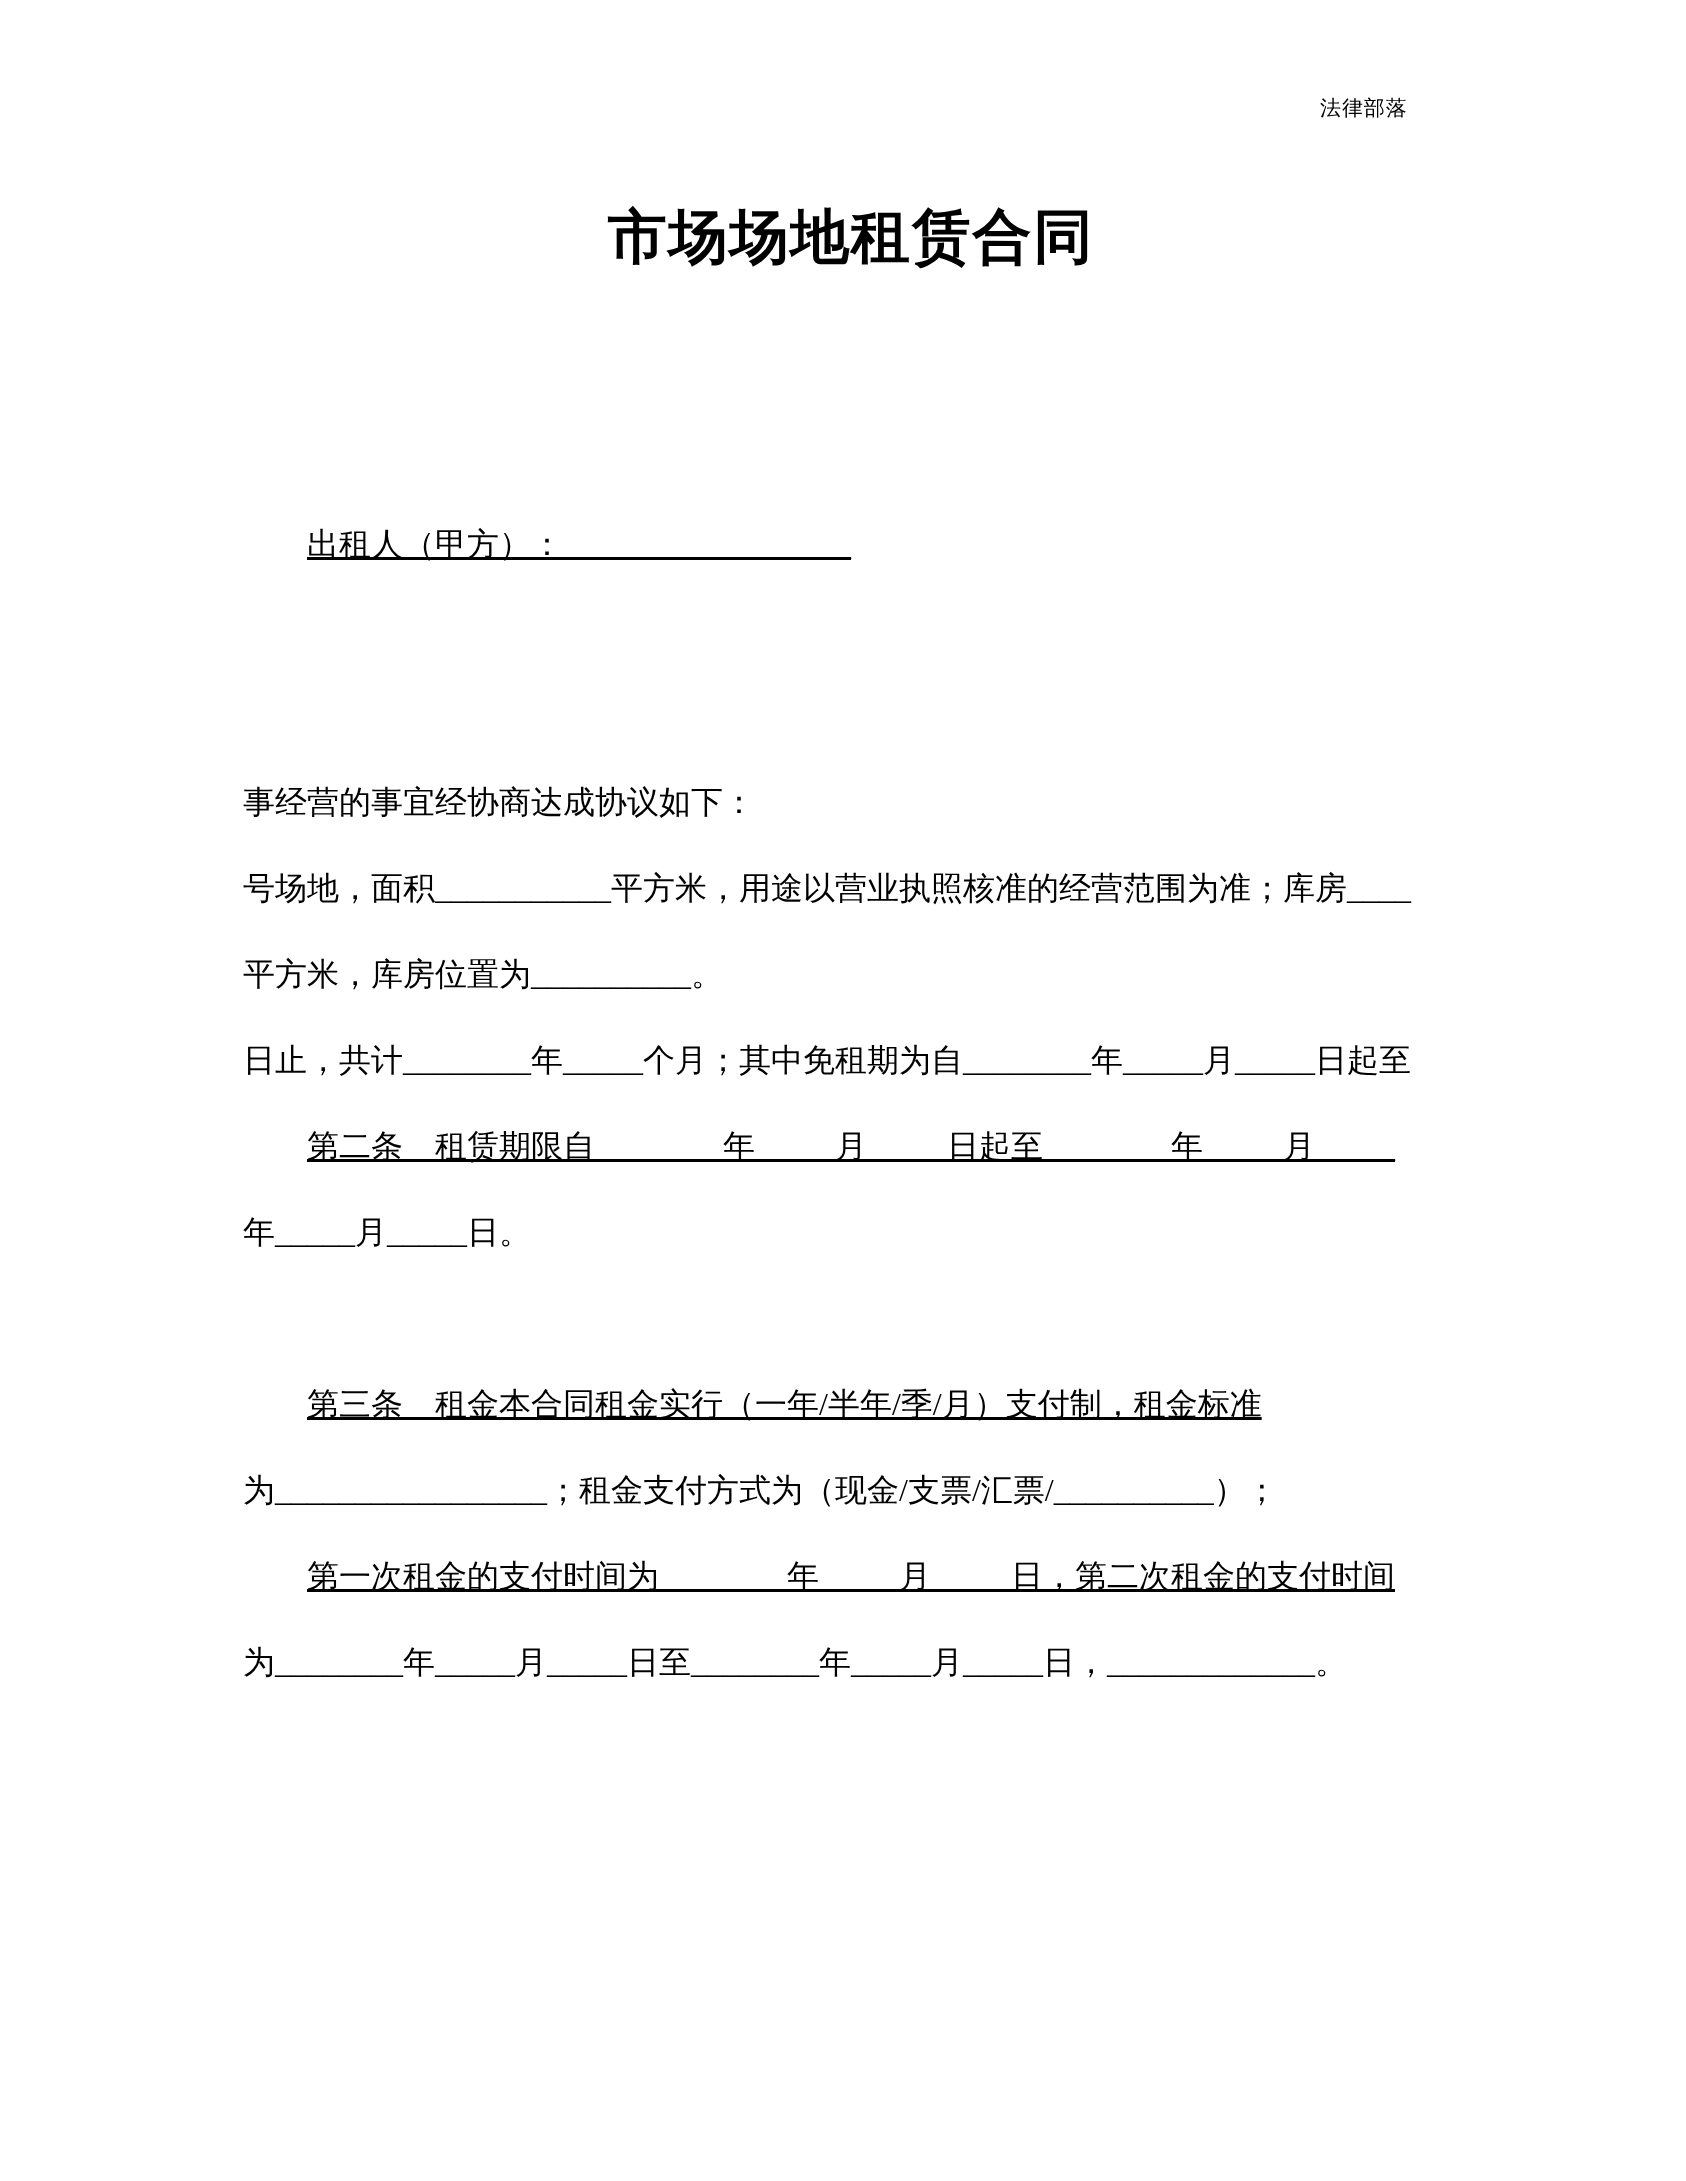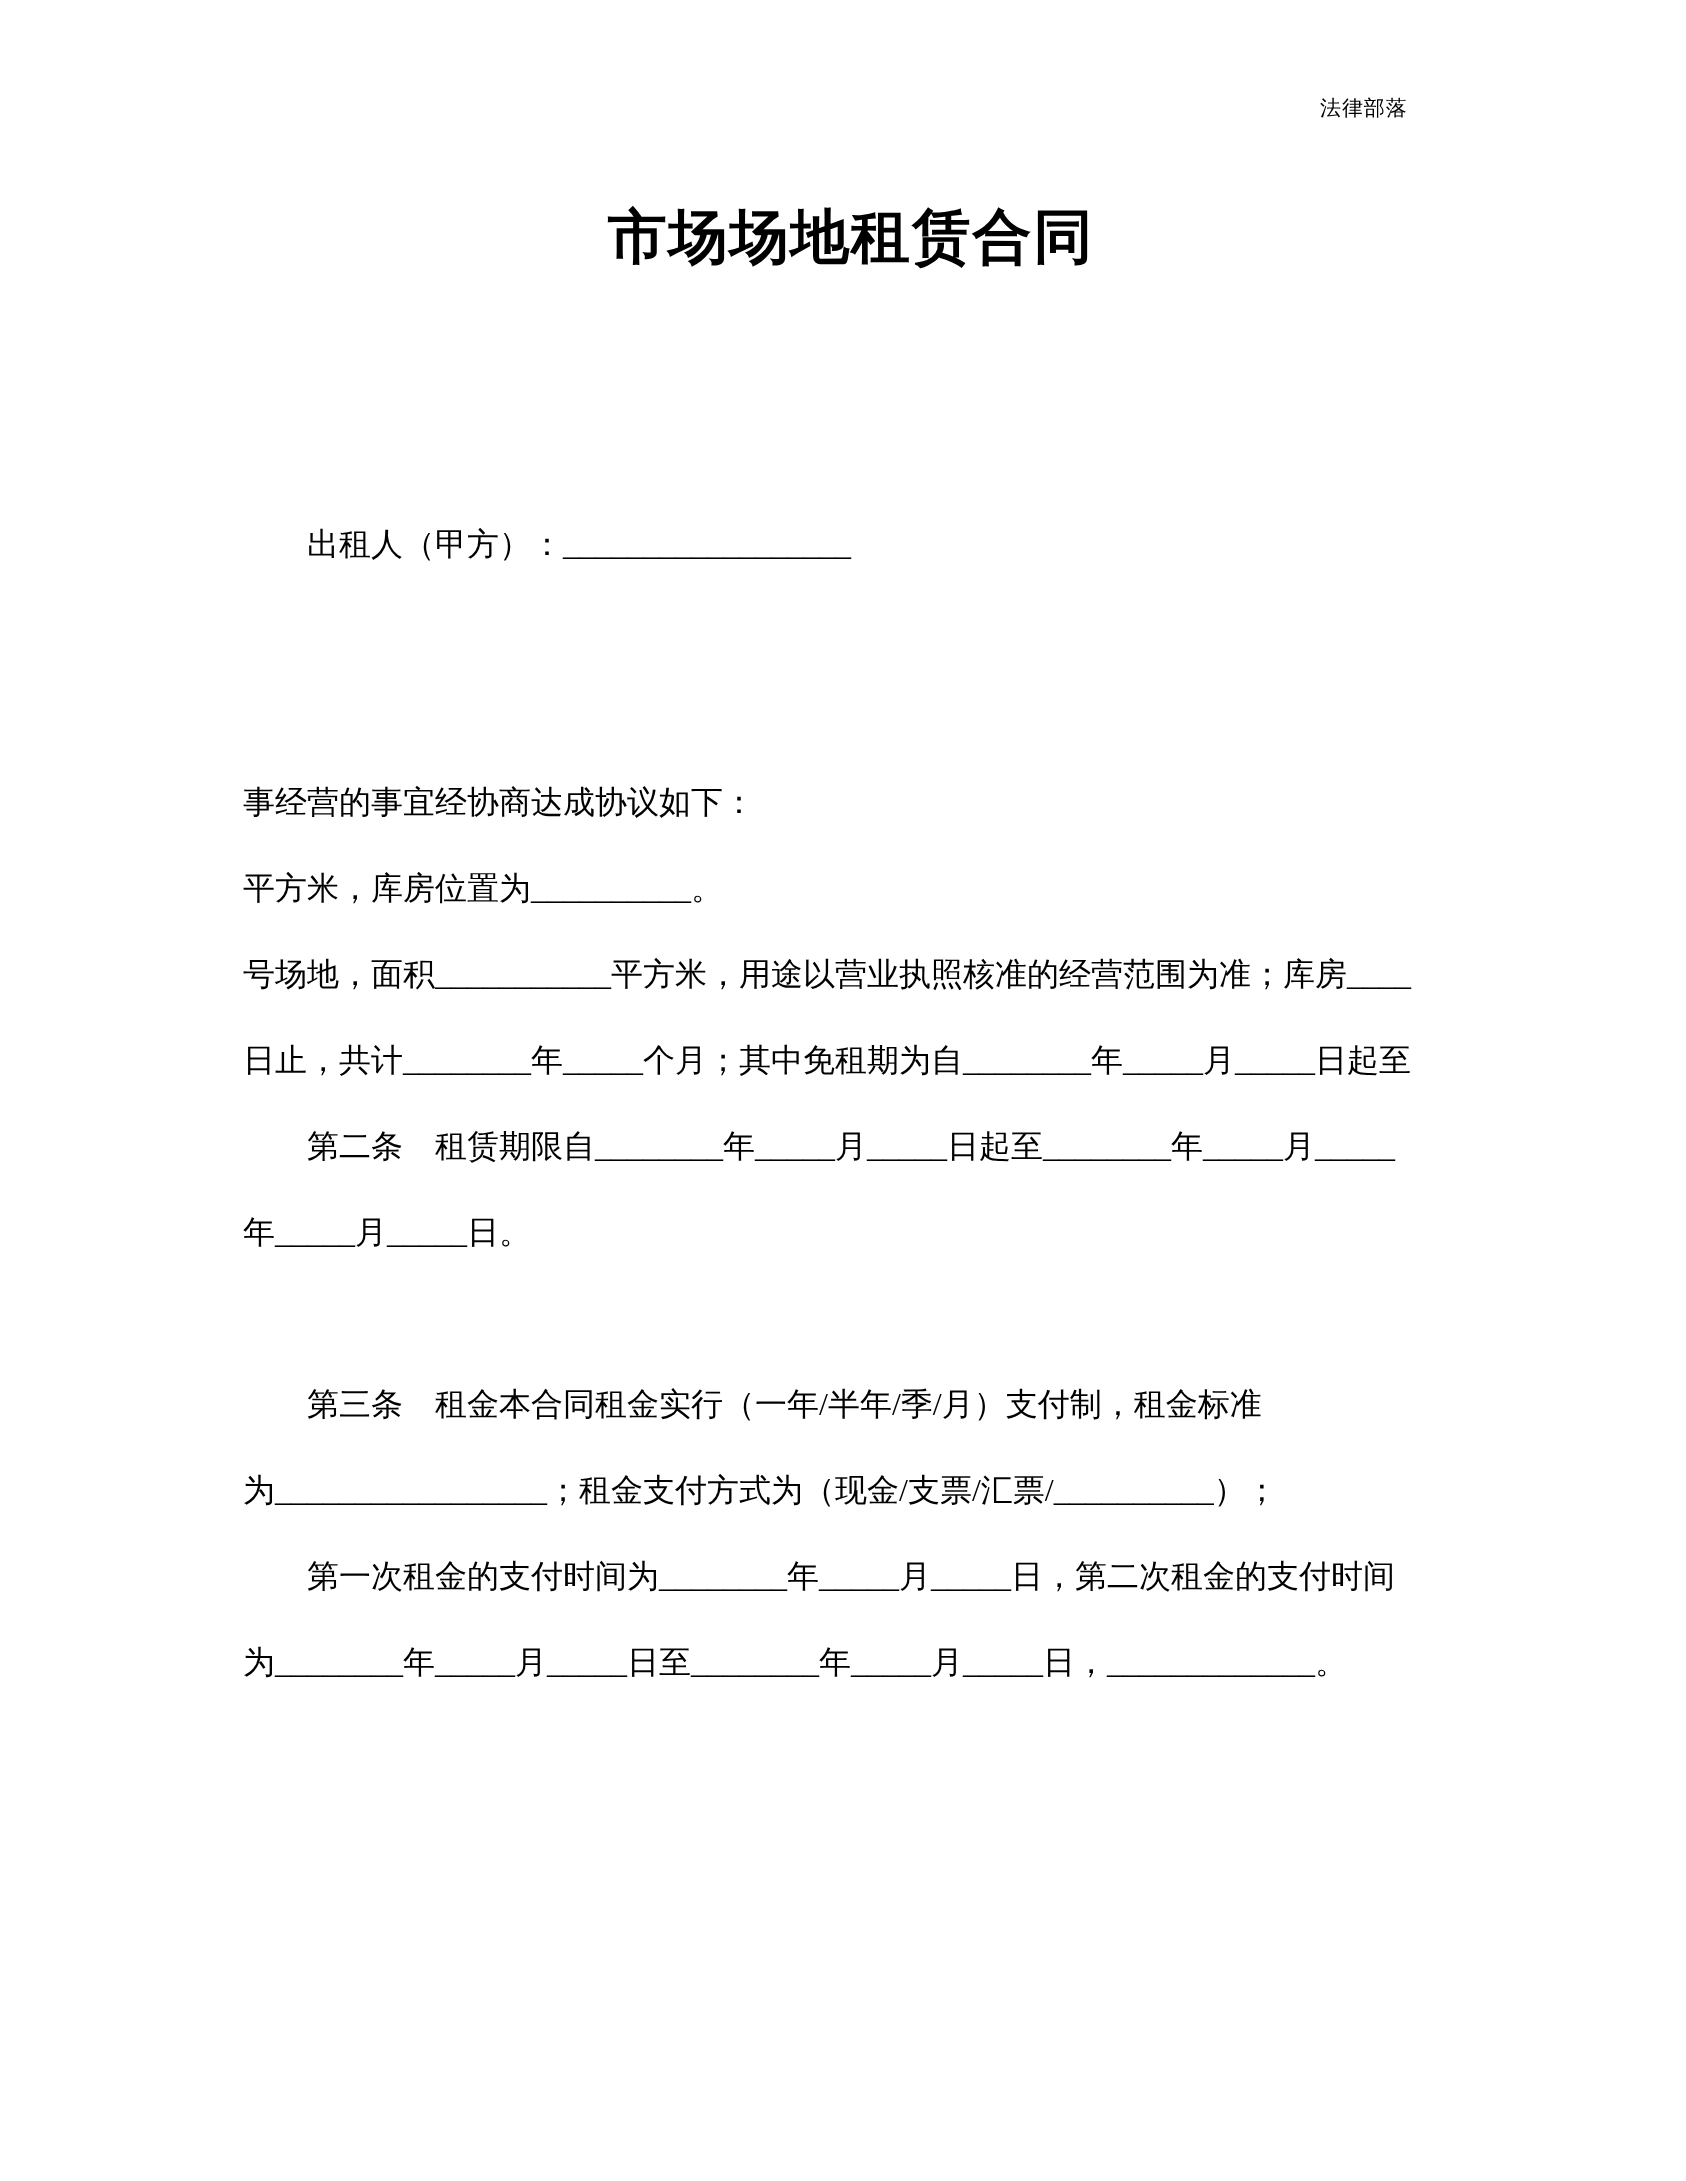--- a/index.html
+++ b/index.html
@@ -42,38 +42,39 @@
     width: 1212px;
     font-size: 32px;
     line-height: 86px;
   }
   .line {
     height: 86px;
     white-space: nowrap;
   }
   .indent {
     padding-left: 64px;
+    text-decoration: underline;
   }
 </style>
 </head>
 <body>
 
 <div>
 
   <div class="watermark">法律部落</div>
 
   <h1 class="doc-title">市场场地租赁合同</h1>
 
   <div class="content">
     <div class="line indent">出租人（甲方）：__________________</div>
     <div class="line"></div>
     <div class="line"></div>
     <div class="line">事经营的事宜经协商达成协议如下：</div>
+    <div class="line">号场地，面积___________平方米，用途以营业执照核准的经营范围为准；库房____</div>
     <div class="line">平方米，库房位置为__________。</div>
-    <div class="line">号场地，面积___________平方米，用途以营业执照核准的经营范围为准；库房____</div>
     <div class="line">日止，共计________年_____个月；其中免租期为自________年_____月_____日起至</div>
     <div class="line indent">第二条　租赁期限自________年_____月_____日起至________年_____月_____</div>
     <div class="line">年_____月_____日。</div>
     <div class="line"></div>
     <div class="line indent">第三条　租金本合同租金实行（一年/半年/季/月）支付制，租金标准</div>
     <div class="line">为_________________；租金支付方式为（现金/支票/汇票/__________）；</div>
     <div class="line indent">第一次租金的支付时间为________年_____月_____日，第二次租金的支付时间</div>
     <div class="line">为________年_____月_____日至________年_____月_____日，_____________。</div>
   </div>
 

